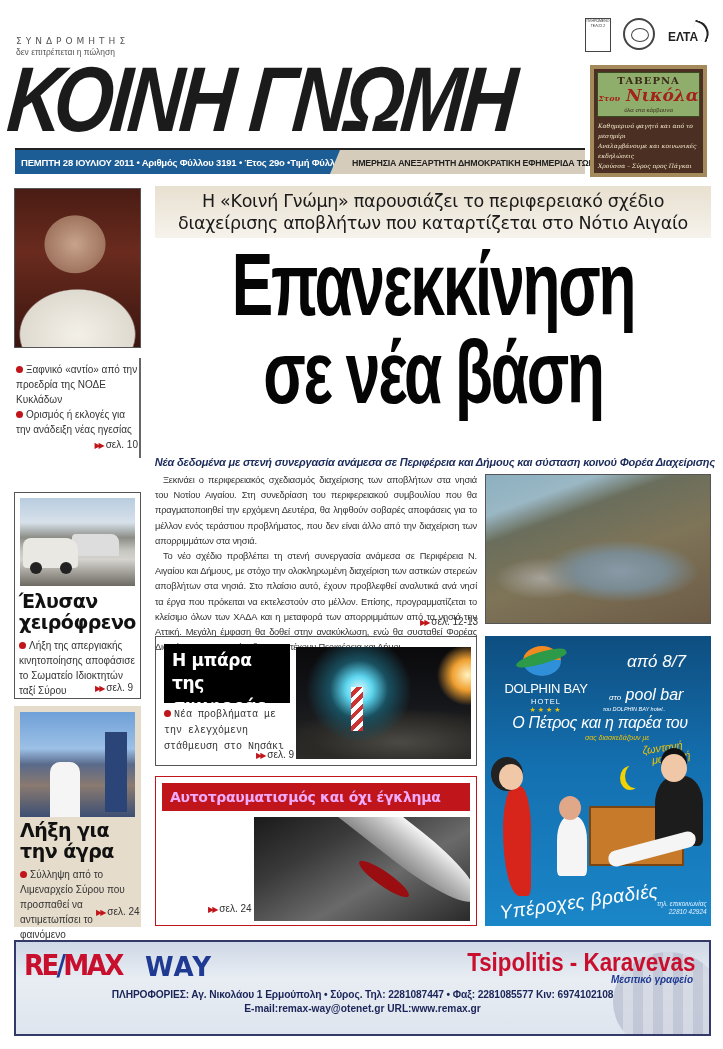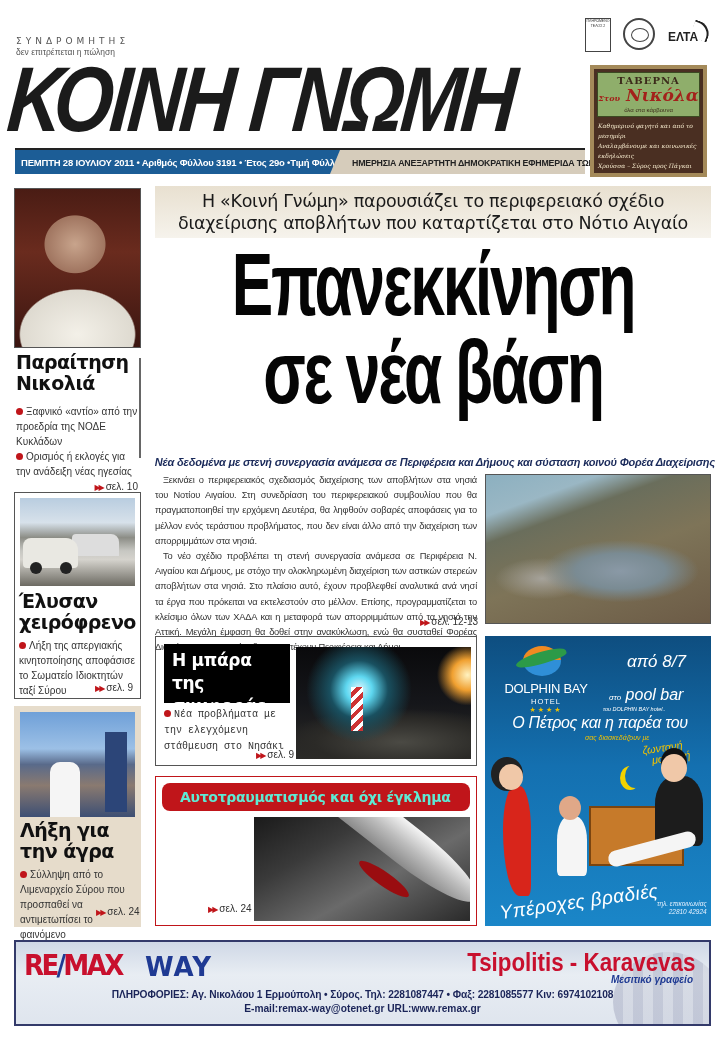--- a/index.html
+++ b/index.html
@@ -80,22 +80,22 @@
   .photo-barrier { position: absolute; left: 140px; top: 10px; width: 175px; height: 112px;
     background: radial-gradient(circle at 36% 38%, #dff8ff 0%, #5ed7f0 10%, #195060 22%, transparent 40%),
                 radial-gradient(circle at 98% 25%, #fff2c0 0%, #f0a030 8%, transparent 16%),
                 radial-gradient(ellipse 70% 30% at 60% 85%, #4b4a44 0%, #2b2a27 70%, transparent 100%),
                 linear-gradient(180deg, #0a0a0c 0%, #15161a 50%, #2c2b28 100%); }
   .photo-barrier::before { content: ""; position: absolute; left: 55px; top: 40px; width: 12px; height: 44px;
     background: repeating-linear-gradient(135deg, #ffffff 0 4px, #c33 4px 8px); }
 
   
   .box-knife { left: 155px; top: 776px; width: 322px; height: 150px; border: 1px solid #c0151a; }
-  .knife-label { position: absolute; left: 6px; top: 6px; width: 308px; height: 28px; background: #c0151a; color: #5eead4;
-    font-weight: bold; font-size: 14px; line-height: 28px; padding-left: 18px; font-family: "DejaVu Sans", sans-serif; letter-spacing: -0.3px; white-space: nowrap; border-radius: 8px; }
+  .knife-label { position: absolute; left: 6px; top: 6px; width: 308px; height: 28px; background: #c0151a; color: #f0abfc;
+    font-weight: bold; font-size: 14px; line-height: 28px; padding-left: 8px; font-family: "DejaVu Sans", sans-serif; letter-spacing: -0.3px; white-space: nowrap; }
   .knife-text { position: absolute; left: 6px; top: 40px; width: 88px; font-size: 10px; line-height: 16.5px; color: #333; font-family: "Liberation Sans Narrow", "Liberation Sans", sans-serif; }
   .knife-ref { position: absolute; left: 52px; top: 124px; }
   .photo-knife { position: absolute; left: 98px; top: 40px; width: 216px; height: 104px;
     background: linear-gradient(150deg, #1a1a1a 0%, #3a3a3a 30%, #6a6a6a 60%, #2a2a2a 100%); overflow: hidden; }
   .photo-knife::before { content: ""; position: absolute; left: 70px; top: 10px; width: 170px; height: 40px; transform: rotate(38deg);
     background: linear-gradient(180deg, #f5f5f5 0%, #bcbcbc 50%, #8a8a8a 100%); border-radius: 0 50% 50% 0; }
   .photo-knife::after { content: ""; position: absolute; left: 100px; top: 55px; width: 60px; height: 14px; transform: rotate(35deg); background: #9a0d10; border-radius: 50%; }
 
   
   .dolphin-ad { left: 485px; top: 636px; width: 226px; height: 290px; background: linear-gradient(180deg, #0e4e80 0%, #1470b0 45%, #1a86c8 100%); overflow: hidden; }
@@ -117,21 +117,21 @@
   .piano { position: absolute; left: 104px; top: 170px; width: 95px; height: 60px; background: #c67a2a; border: 2px solid #7a4510; }
   .pianist { position: absolute; left: 72px; top: 180px; width: 30px; height: 60px; background: #f5f5f5; border-radius: 40% 40% 10% 10%; }
   .pianist-head { position: absolute; left: 74px; top: 160px; width: 22px; height: 24px; border-radius: 50%; background: #e0a888; }
   .guitarist { position: absolute; left: 170px; top: 140px; width: 48px; height: 70px; background: #1c1c1c; border-radius: 40% 40% 10% 10%; }
   .guitarist-head { position: absolute; left: 176px; top: 118px; width: 26px; height: 28px; border-radius: 50%; background: #f0c8a8; box-shadow: 0 -6px 0 0 #111; }
   .legs { position: absolute; left: 122px; top: 205px; width: 90px; height: 16px; background: #f5f5f5; border-radius: 8px; transform: rotate(-15deg); }
   .dolphin-nights { position: absolute; left: 14px; top: 255px; color: #fff; font-size: 19px; font-style: italic; transform: rotate(-8deg); letter-spacing: 0.5px; }
   .dolphin-phone { position: absolute; left: 172px; top: 264px; color: #e6f2ff; font-size: 6.5px; font-style: italic; text-align: right; line-height: 8px; }
 
   
-  .remax-ad { left: 14px; top: 940px; width: 697px; height: 86px; border: 2px solid #333a6a;
+  .remax-ad { left: 14px; top: 940px; width: 697px; height: 96px; border: 2px solid #333a6a;
     background: linear-gradient(180deg, #cfd8e6 0%, #e8edf3 40%, #dfe5ee 100%); overflow: hidden; }
   .remax-logo { position: absolute; left: 8px; top: 6px; font-size: 29px; font-weight: bold; color: #c8102e; letter-spacing: -3px; font-family: "DejaVu Sans", sans-serif; transform: scaleX(0.9); transform-origin: left top; }
   .remax-logo .slash { color: #1f3a93; }
   .remax-way { position: absolute; left: 129px; top: 10px; font-size: 26px; font-weight: bold; color: #1f3a93; letter-spacing: 1px; font-family: "DejaVu Sans", sans-serif; }
   .agents { position: absolute; right: 14px; top: 5px; font-size: 26px; font-weight: bold; color: #c8102e; font-family: "Liberation Sans", sans-serif; transform: scaleX(0.86); transform-origin: right top; white-space: nowrap; }
   .agency-type { position: absolute; right: 16px; top: 32px; font-size: 10px; font-weight: bold; font-style: italic; color: #1f3a93; }
   .contact1 { position: absolute; left: 0; top: 47px; width: 100%; text-align: center; font-size: 10.2px; font-weight: bold; color: #1a2458; white-space: nowrap; letter-spacing: -0.1px; }
   .contact2 { position: absolute; left: 0; top: 61px; width: 100%; text-align: center; font-size: 10.2px; font-weight: bold; color: #1a2458; white-space: nowrap; }
   .balloon { position: absolute; right: -14px; top: 10px; width: 110px; height: 100px; border-radius: 50%; background: repeating-linear-gradient(90deg, #a9aec4 0 10px, #c9cdda 10px 20px); opacity: 0.55; }
 </style>
@@ -158,21 +158,20 @@
   <div class="taverna-lines">
     <div>Καθημερινό φαγητό και από το μεσημέρι</div>
     <div>Αναλαμβάνουμε και κοινωνικές εκδηλώσεις</div>
     <div>Χρούσσα – Σύρος προς Πάγκαι</div>
     <div>πριν "Super Kost" τηλ: 6932 765978</div>
   </div>
 </div>
 
 <div class="abs side-photo1"></div>
 <div class="abs" style="left:16px; top:352px; width:122px;">
-  <div class="side-head">Παραίτηση Νικολιά</div>
   <div class="side-text" style="margin-top:10px;"><span class="bullet"></span><span>Ξαφνικό «αντίο» από την προεδρία της ΝΟΔΕ Κυκλάδων</span></div>
   <div class="side-text"><span class="bullet"></span><span>Ορισμός ή εκλογές για την ανάδειξη νέας ηγεσίας</span></div>
   <div class="side-text" style="text-align:right;"><span class="arrow">▶▶</span><span class="pageref">σελ. 10</span></div>
 </div>
 <div class="abs vline"></div>
 
 <div class="abs box-taxi">
   <div class="photo-taxi"></div>
   <div class="abs" style="left:4px; top:98px; width:118px;">
     <div class="side-head">Έλυσαν χειρόφρενο</div>

